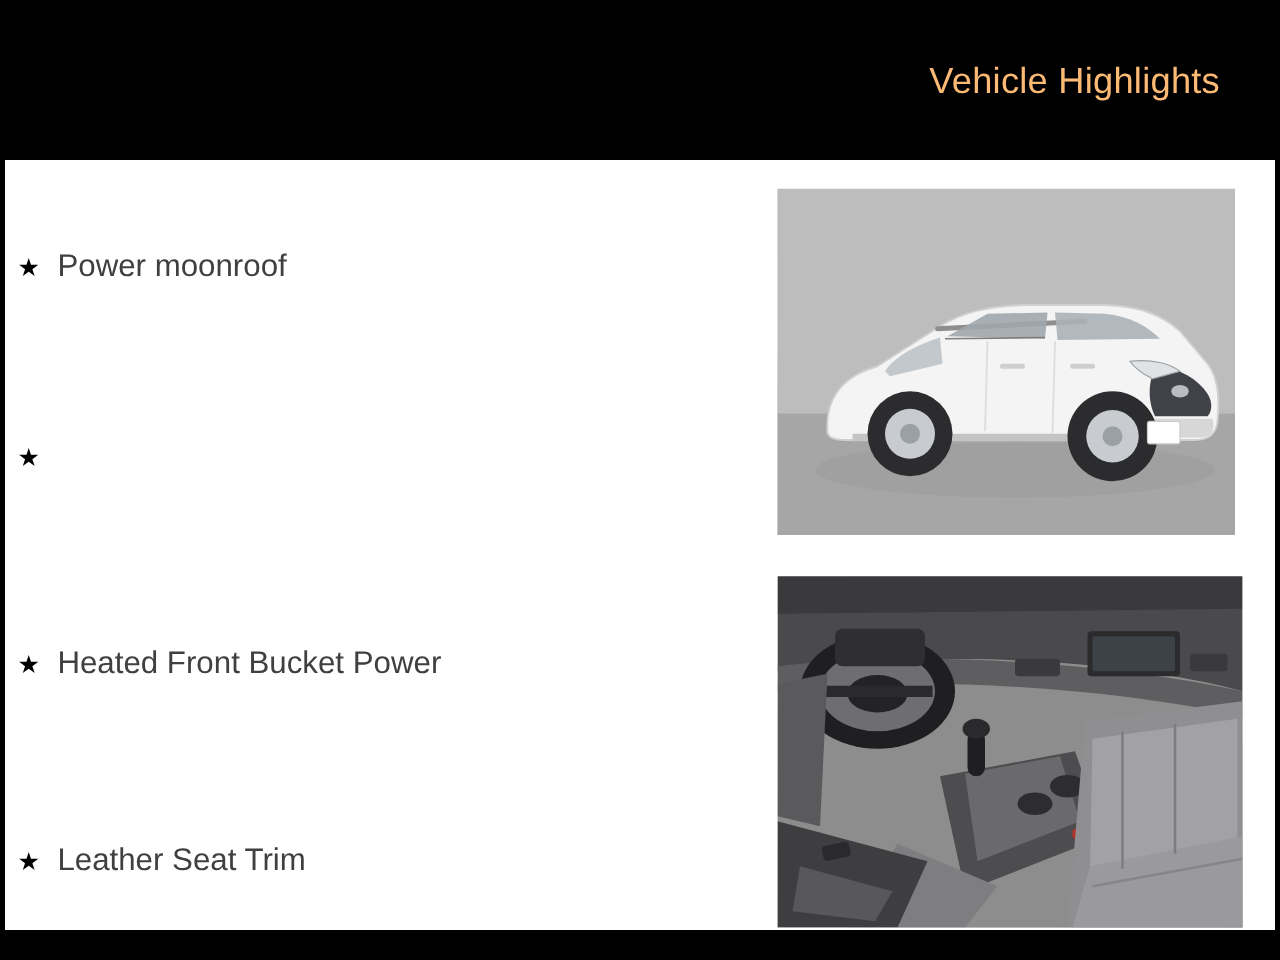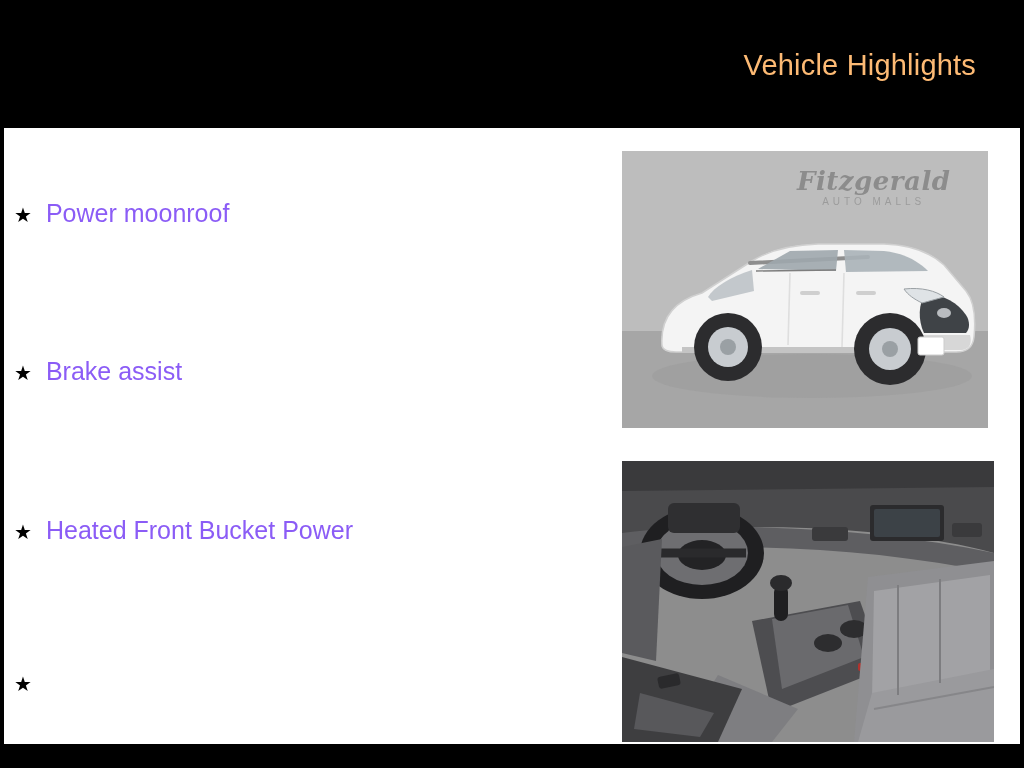--- a/index.html
+++ b/index.html
@@ -86,21 +86,21 @@
 
   .bullet-star {
     font-size: 20px;
     line-height: 22px;
     color: #000000;
     flex: 0 0 auto;
   }
   .feature-label {
     font-size: 25px;
     line-height: 30px;
-    color: #8b5cf6;
+    color: #404040;
     font-weight: 400;
     white-space: nowrap;
   }
   
   .photo {
     position: absolute;
     overflow: hidden;
   }
   .photo-exterior {
     left: 622px;
@@ -167,30 +167,30 @@
 
   <div class="features">
 
     <div class="feature-item">
       <span class="bullet-star">★</span>
       <span class="feature-label">Power moonroof</span>
     </div>
 
     <div class="feature-item">
       <span class="bullet-star">★</span>
-      <span class="feature-label">Brake assist</span>
     </div>
 
     <div class="feature-item">
       <span class="bullet-star">★</span>
       <span class="feature-label">Heated Front Bucket Power</span>
     </div>
 
     <div class="feature-item">
       <span class="bullet-star">★</span>
+      <span class="feature-label">Leather Seat Trim</span>
     </div>
 
   </div>
 
   <div class="photo photo-exterior">
     <svg class="suv-svg" viewBox="0 0 366 277" preserveAspectRatio="none">
 
       <rect x="0" y="0" width="366" height="180" fill="#bdbdbd"></rect>
       <rect x="0" y="180" width="366" height="97" fill="#a6a6a6"></rect>
       <ellipse cx="190" cy="225" rx="160" ry="22" fill="#9a9a9a" opacity="0.55"></ellipse>
@@ -222,24 +222,20 @@
 
       <circle cx="106" cy="196" r="34" fill="#2c2c2e"></circle>
       <circle cx="106" cy="196" r="20" fill="#c8ccd0"></circle>
       <circle cx="106" cy="196" r="8" fill="#9aa0a4"></circle>
       <circle cx="268" cy="198" r="36" fill="#2c2c2e"></circle>
       <circle cx="268" cy="198" r="21" fill="#c8ccd0"></circle>
       <circle cx="268" cy="198" r="8" fill="#9aa0a4"></circle>
 
       <rect x="296" y="186" width="26" height="18" rx="2" fill="#ffffff" stroke="#cdcdcd" stroke-width="1"></rect>
     </svg>
-    <div class="watermark">
-      <div class="wm-main">Fitzgerald</div>
-      <div class="wm-sub">AUTO MALLS</div>
-    </div>
   </div>
 
   <div class="photo photo-interior">
     <svg class="interior-svg" viewBox="0 0 372 281" preserveAspectRatio="none">
 
       <rect x="0" y="0" width="372" height="281" fill="#8d8d8d"></rect>
 
       <path d="M0 0 L372 0 L372 92 C300 72 180 62 92 68 L0 76 Z" fill="#4a4a4c"></path>
       <path d="M0 72 C100 60 250 66 372 92 L372 112 C250 86 100 80 0 92 Z" fill="#5e5e61"></path>
 

